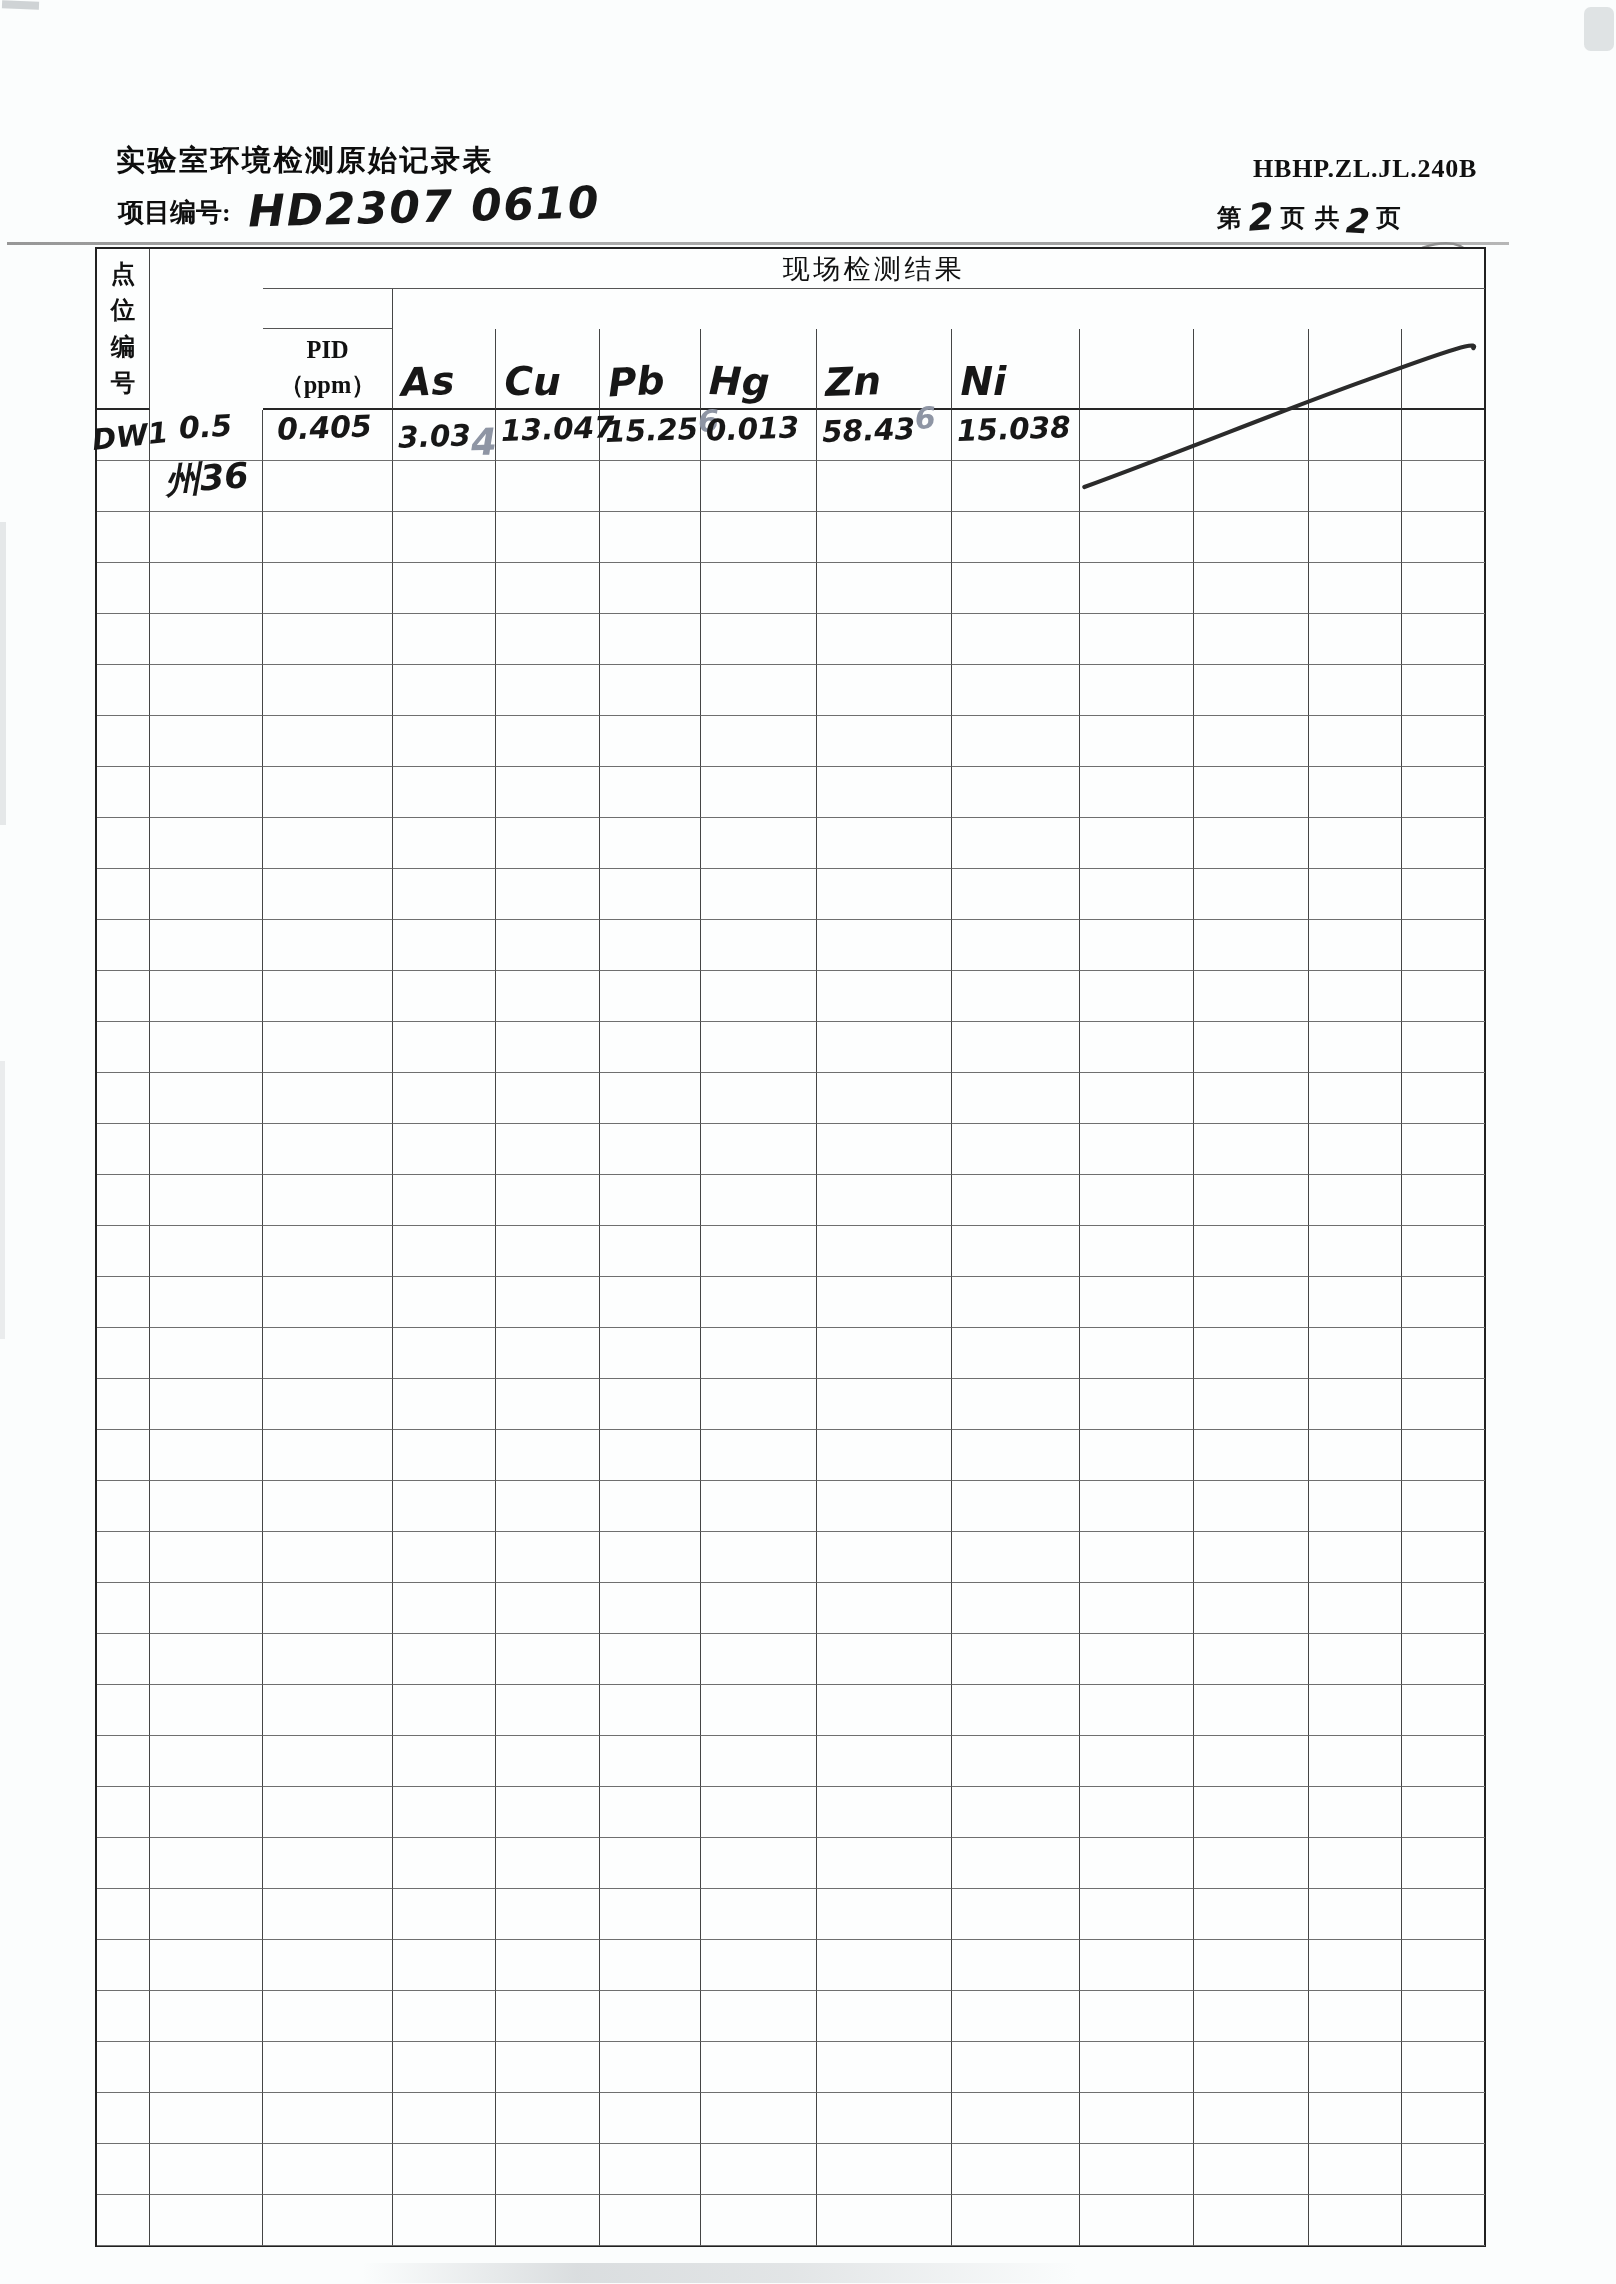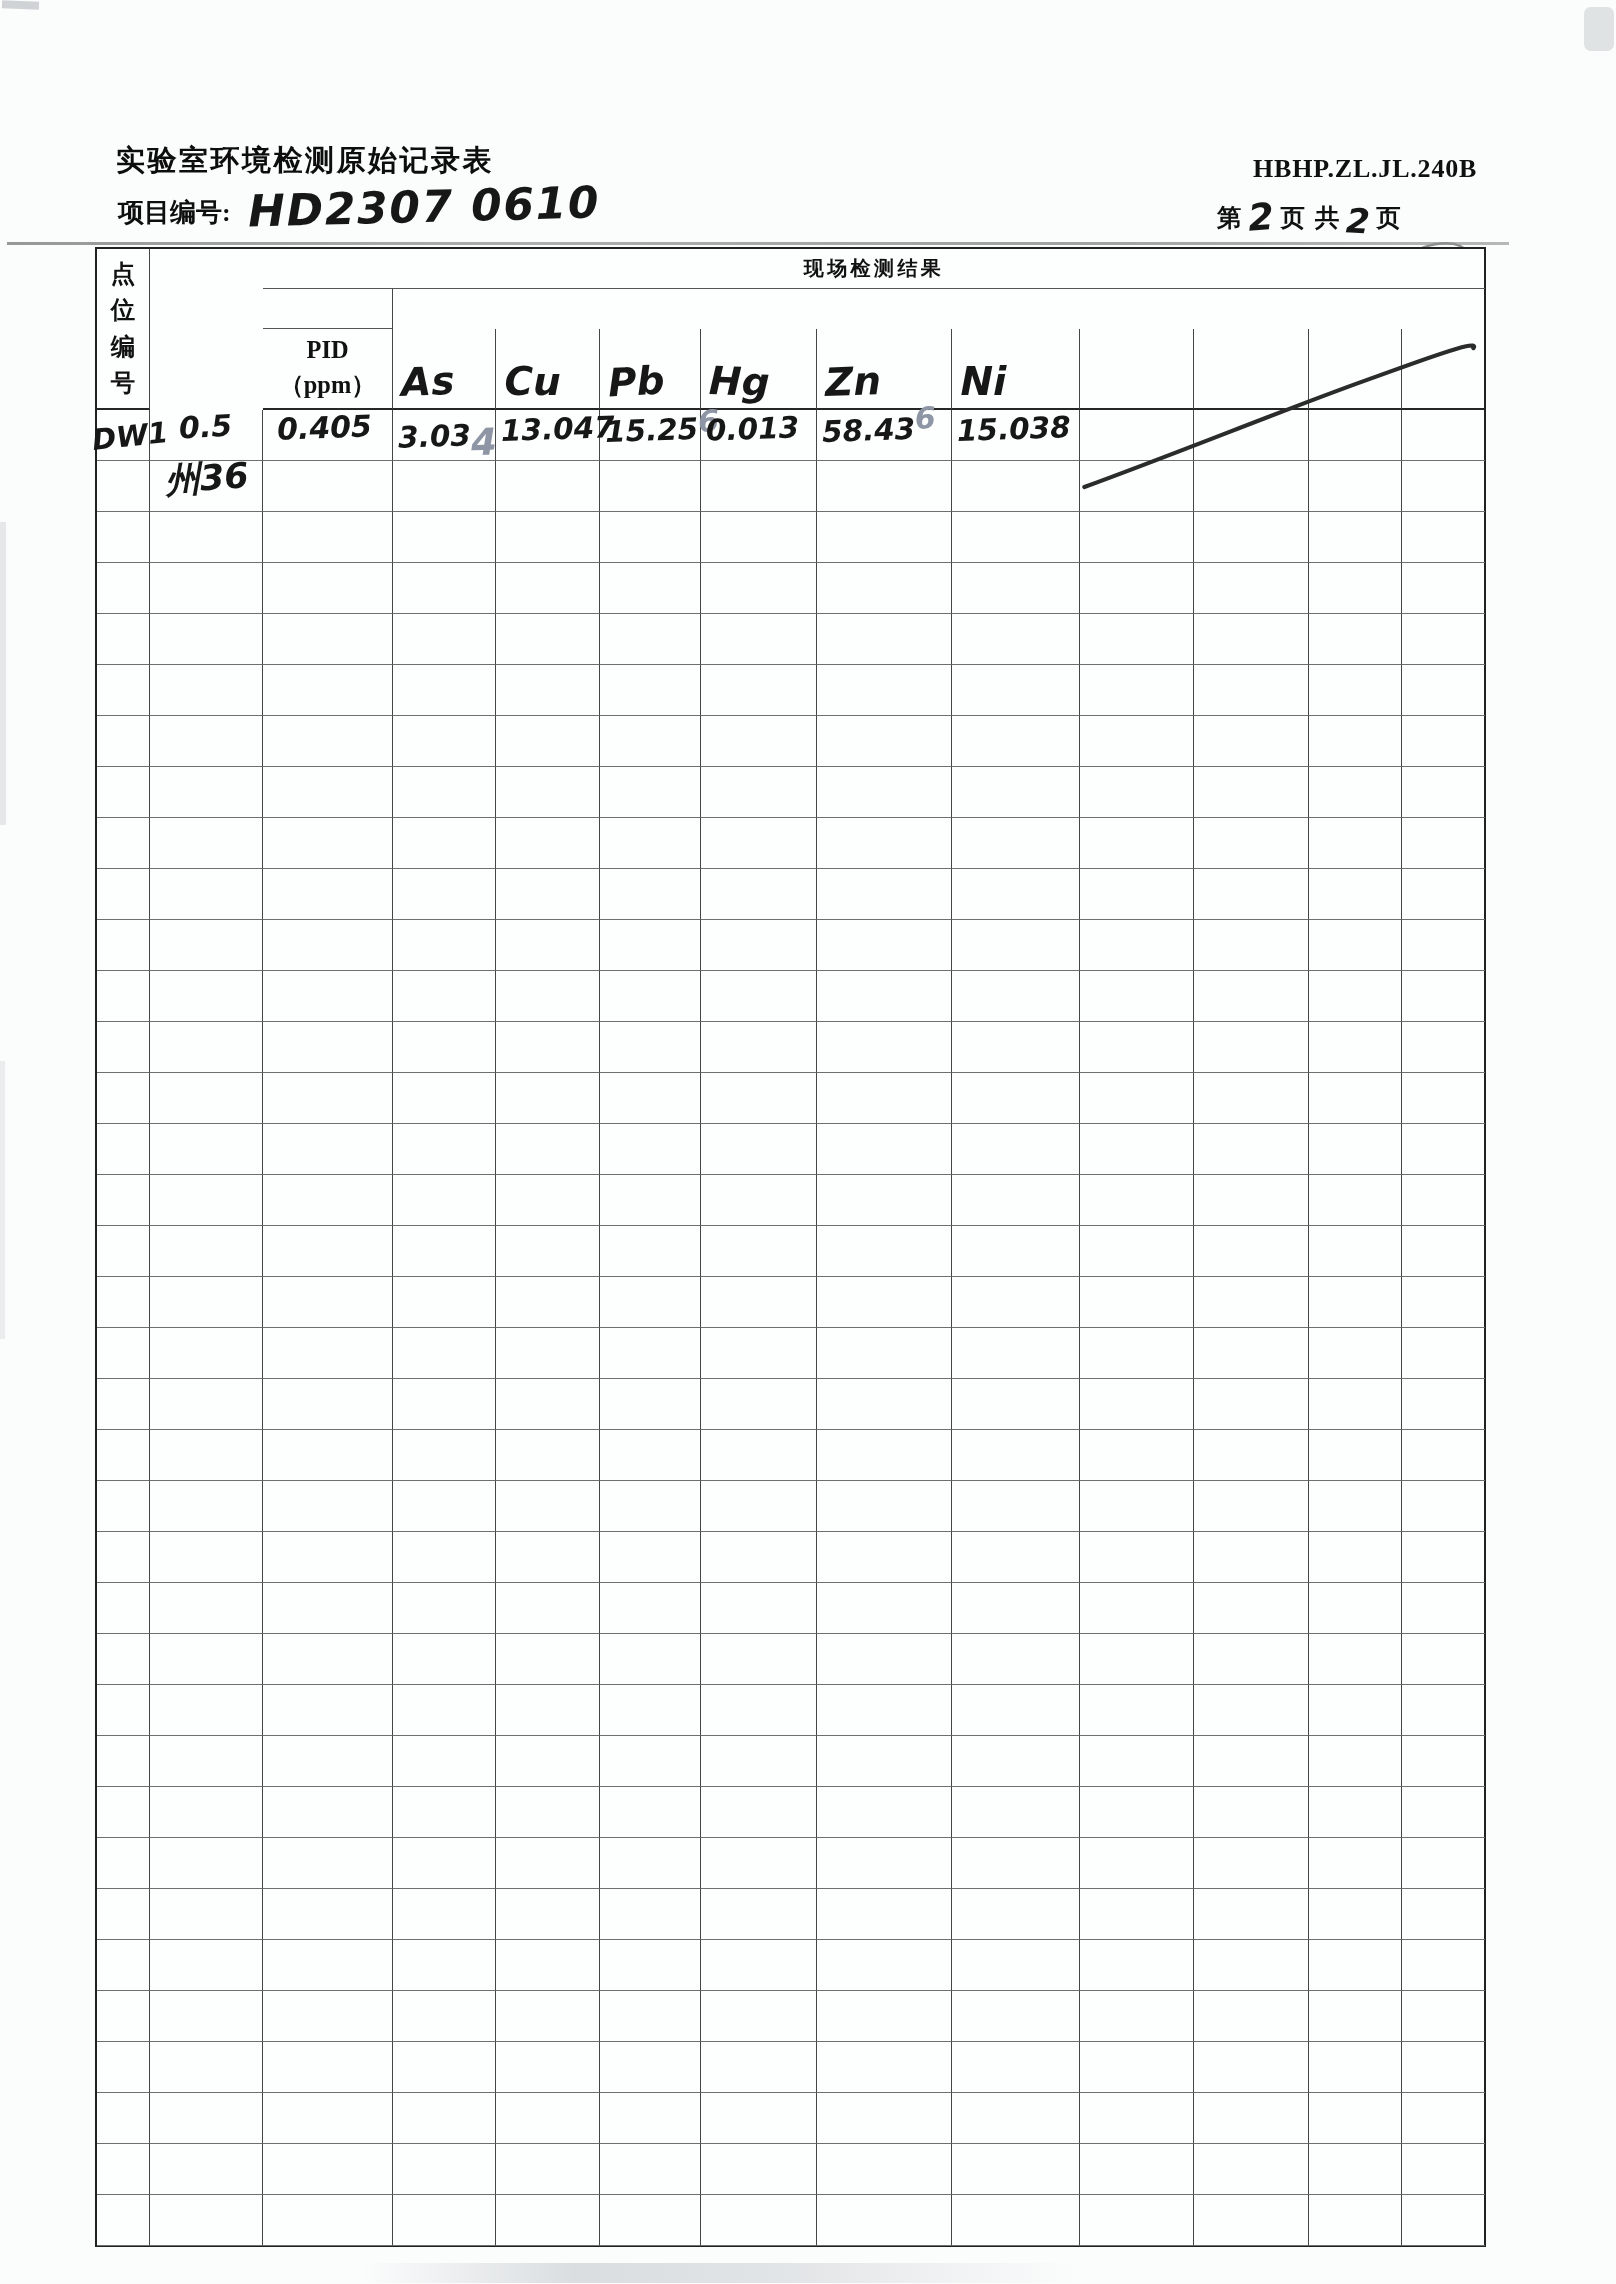--- a/index.html
+++ b/index.html
@@ -62,21 +62,21 @@
     position:relative;
     overflow:visible;
   }
   .cell.lastcol { border-right:none; }
   .cell.hdr { border-bottom:1.7px solid #555; }
   .cell.hdr-bottom { border-bottom:2.5px solid #262626; }
   .cell.center { display:flex; align-items:center; justify-content:center; }
 
   .c-point { grid-column:1; grid-row:1/4; display:flex; flex-direction:column; align-items:center; justify-content:space-around; padding:6.7px 0; font-size:24.4px; font-weight:bold; border-bottom:2.5px solid #262626; }
   .c-depth { grid-column:2; grid-row:1/4; display:flex; flex-direction:column; align-items:center; justify-content:center; gap:11.8px; font-size:23.6px; font-weight:bold; border-bottom:2.5px solid #262626; }
-  .c-result { grid-column:3/14; grid-row:1; font-size:20px; font-weight:bold; letter-spacing:3.4px; }
+  .c-result { grid-column:3/14; grid-row:1; font-size:27px; font-weight:normal; letter-spacing:3.4px; }
   .c-bempty { grid-column:3; grid-row:2; }
   .c-xrf { grid-column:4/14; grid-row:2; font-size:25px; font-weight:bold; letter-spacing:0.8px; }
   .c-pid { grid-column:3; grid-row:3; flex-direction:column; gap:5px; font-size:24.4px; font-weight:bold; }
   .h-analyte { grid-row:3; }
   .h-analyte .hw { position:absolute; left:8.4px; bottom:6.7px; font-size:39px; }
 
   .bcell .hw { position:absolute; }
 
   .strike-svg { left:95px; top:247px; width:1391px; height:337px; pointer-events:none; }
   .curl-svg { left:1421px; top:239px; width:76px; height:29px; }

